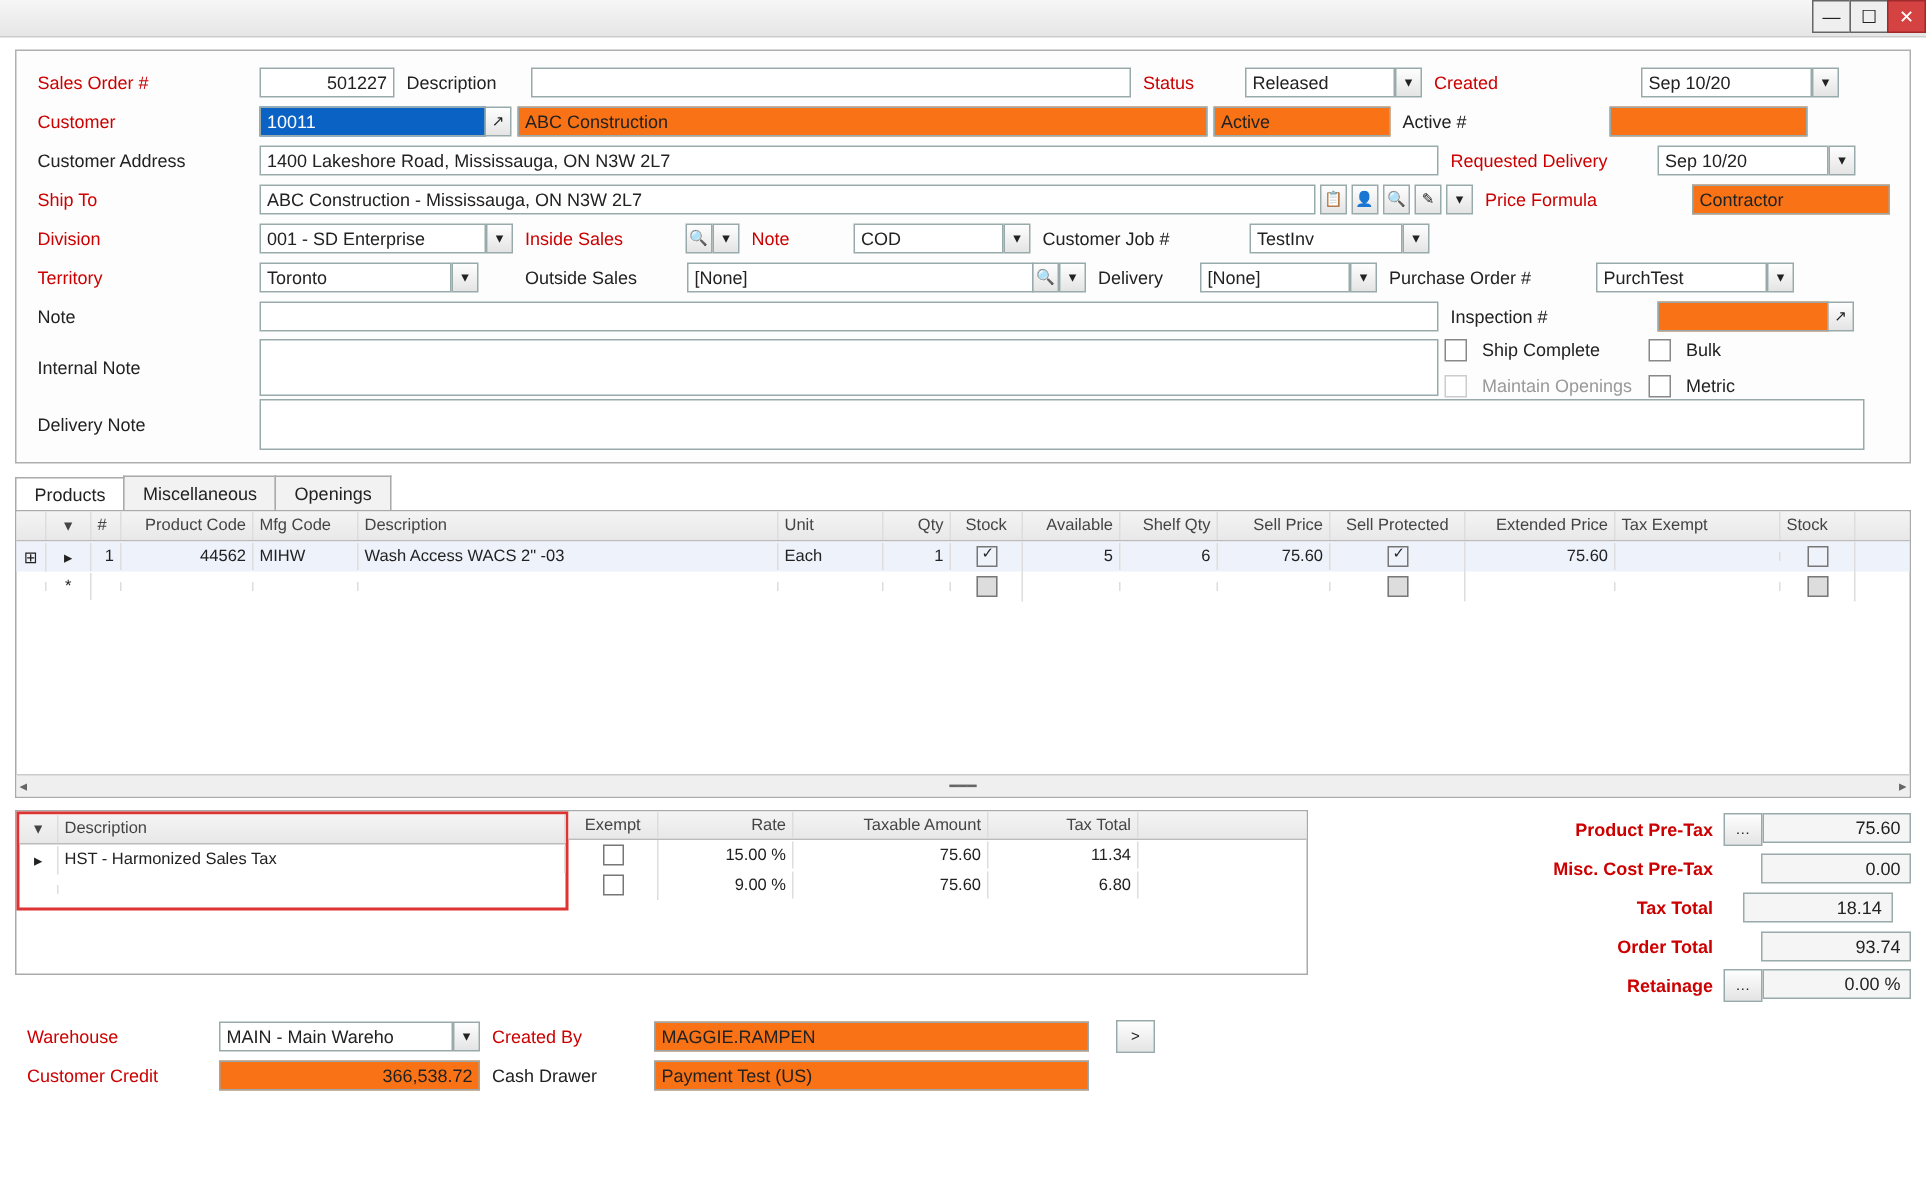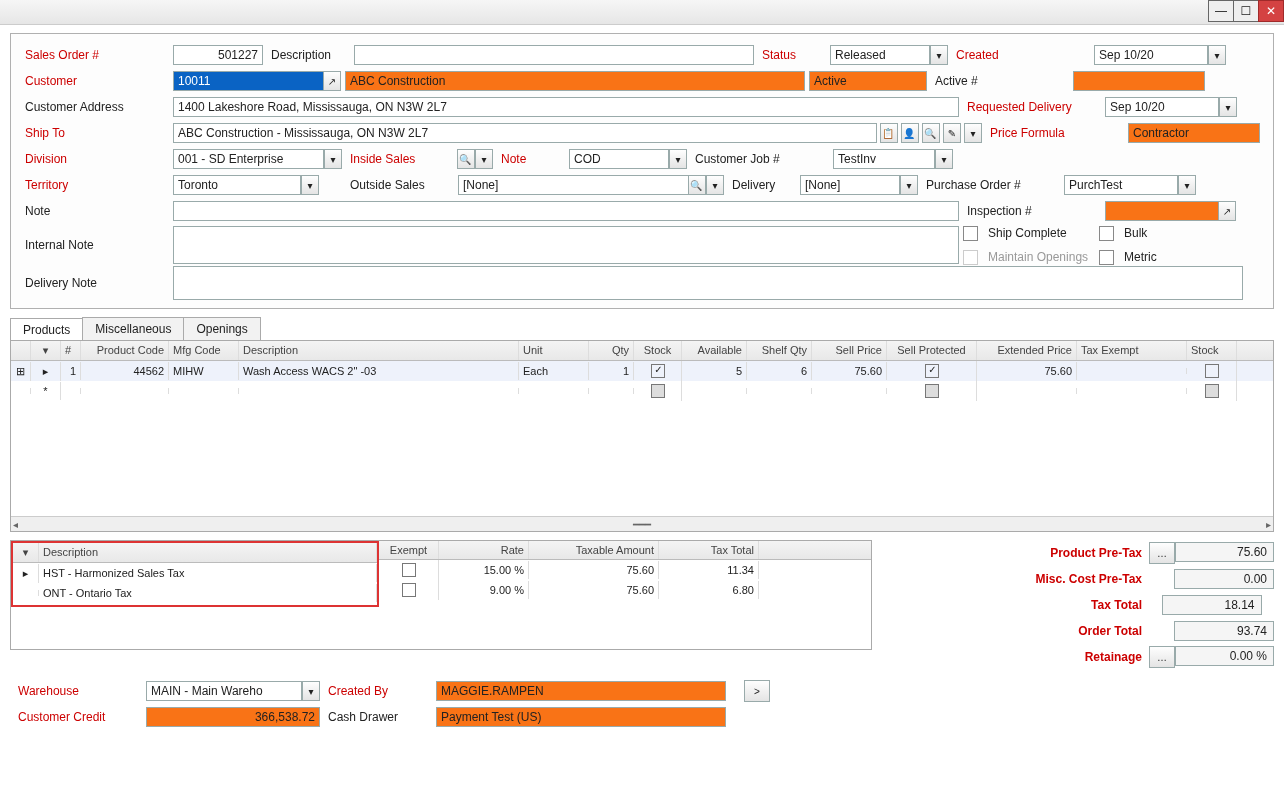--- a/index.html
+++ b/index.html
@@ -268,21 +268,20 @@
         <div class="ghead">
             <div class="gh" style="width:26px;text-align:center"><span>▾</span></div>
             <div class="gh" style="flex:1">Description</div>
           </div>
         <div class="grow">
             <div class="gc" style="width:26px;text-align:center">▸</div>
             <div class="gc" style="flex:1">HST - Harmonized Sales Tax</div>
           </div>
         <div class="grow">
             <div class="gc" style="width:26px"></div>
-            <div class="gc" style="flex:1">ONT - Ontario Tax</div>
           </div>
       </div>
       <div style="flex:1">
         <div class="ghead">
           <div class="gh" style="width:60px;text-align:center">Exempt</div>
           <div class="gh" style="width:90px;text-align:right">Rate</div>
           <div class="gh" style="width:130px;text-align:right">Taxable Amount</div>
           <div class="gh" style="width:100px;text-align:right">Tax Total</div>
         </div>
         <div class="grow">

